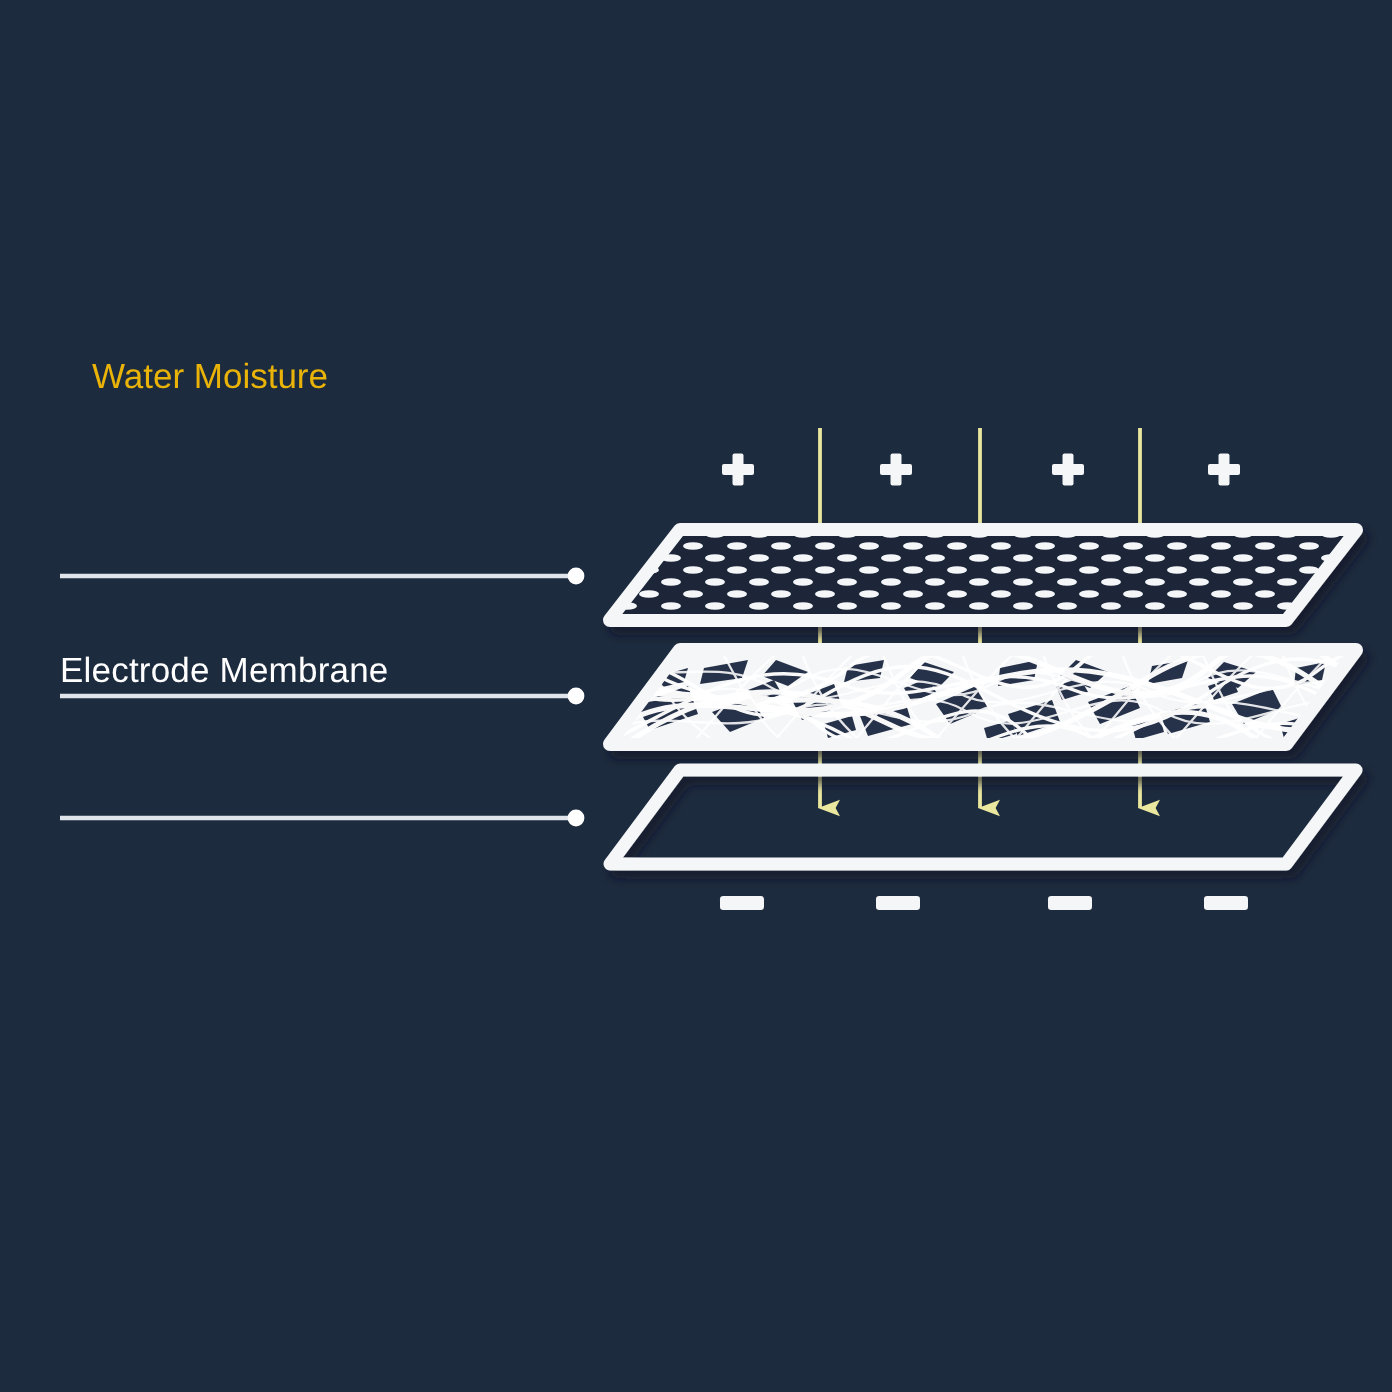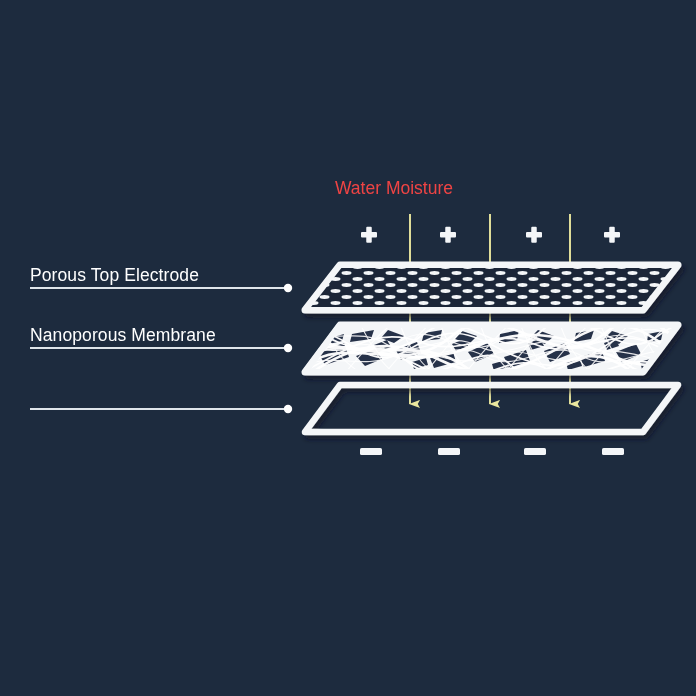--- a/index.html
+++ b/index.html
@@ -38,22 +38,21 @@
     white-space: nowrap;
   }
   #lbl-top    { left: 30px; top: 265px; }
   #lbl-mem    { left: 30px; top: 325px; }
   #lbl-bot    { left: 30px; top: 386px; }
   #title {
     position: absolute;
     left: 0;
     top: 178px;
     width: 696px;
-    text-align: center;
-    color: #ef4444;
+    color: #eab308;
     font-family: "Liberation Sans", sans-serif;
     font-size: 17.5px;
     white-space: nowrap;
   }
   #title span { position: relative; left: 46px; }
 </style>
 </head>
 <body>
 
 <div id="stage">
@@ -212,16 +211,15 @@
       <circle cx="288" cy="348" r="4.2" fill="#ffffff" stroke="none"></circle>
       <line x1="30" y1="409" x2="285" y2="409"></line>
       <circle cx="288" cy="409" r="4.2" fill="#ffffff" stroke="none"></circle>
     </g>
   </svg>
 
   <div id="title">
     <span>Water Moisture</span>
   </div>
 
-  <div class="lbl" id="lbl-top">Porous Top Electrode</div>
-  <div class="lbl" id="lbl-mem">Nanoporous Membrane</div>
+  <div class="lbl" id="lbl-mem">Electrode Membrane</div>
 
 </div>
 
 </body></html>

